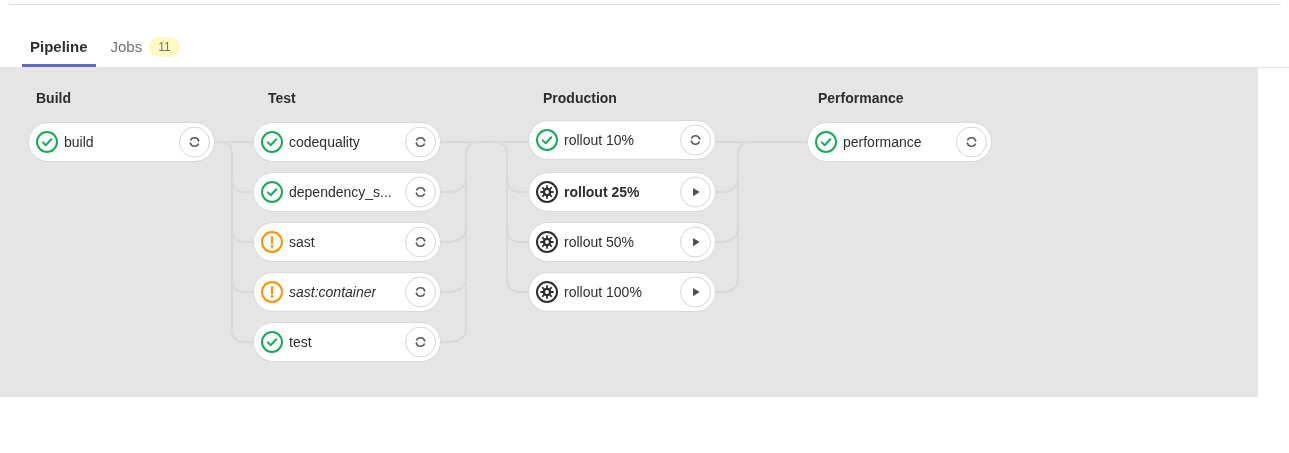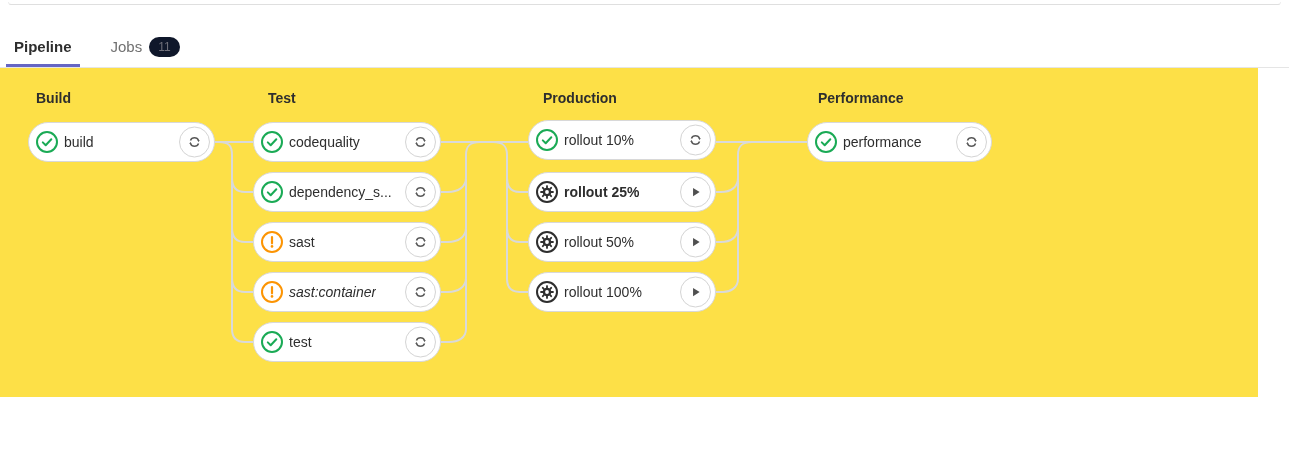--- a/index.html
+++ b/index.html
@@ -7,31 +7,31 @@
               font-family:"Liberation Sans", sans-serif; }
 
   
   .top-hairline { position:absolute; left:8px; top:2px; width:1273px; height:3px;
                   border-bottom:1px solid #dfdfdf; border-left:1px solid #eee; border-right:1px solid #eee;
                   border-radius:0 0 4px 4px; }
 
   
   .tabbar { position:absolute; left:0; top:28px; width:1289px; height:40px; }
   .tabbar-border { position:absolute; left:0; top:39px; width:1289px; height:1px; background:#e5e5e5; }
-  .tabs { position:absolute; left:6px; top:0; height:39px; display:flex; gap:23px; }
+  .tabs { position:absolute; left:22px; top:0; height:39px; display:flex; gap:7px; }
   .tab { display:flex; align-items:center; gap:7px; padding:0 8px; height:37px;
          font-size:15px; color:#707070; cursor:pointer; position:relative; }
   .tab.active { color:#2e2e2e; font-weight:bold; }
   .tab.active::after { content:""; position:absolute; left:0; right:0; bottom:-2px;
                        height:3px; background:#6666c4; }
-  .badge { background:#0f172a; color:#70707a; font-size:12px; line-height:1;
+  .badge { background:#fef9c3; color:#70707a; font-size:12px; line-height:1;
            padding:4px 9px; border-radius:10px; font-weight:normal; }
 
   
-  .canvas { position:absolute; left:0; top:68px; width:1258px; height:329px; background:#fde047; }
+  .canvas { position:absolute; left:0; top:68px; width:1258px; height:329px; background:#e5e5e5; }
   .connectors { position:absolute; left:0; top:0; width:1258px; height:329px; }
 
   .stage-header { position:absolute; top:22px; font-size:14px; font-weight:bold; color:#2e2e2e; white-space:nowrap; }
 
   .pill { position:absolute; height:40px; background:#ffffff; border:1px solid #d8d8d8;
           border-radius:20px; display:flex; align-items:center; padding-left:7px; cursor:pointer; }
   .pill .status { width:22px; height:22px; display:block; flex:0 0 auto; }
   .pill .label { font-size:14px; color:#2e2e2e; margin-left:6px; white-space:nowrap;
                  overflow:hidden; max-width:108px; }
   .action-btn { position:absolute; right:4px; top:50%; transform:translateY(-50%);

